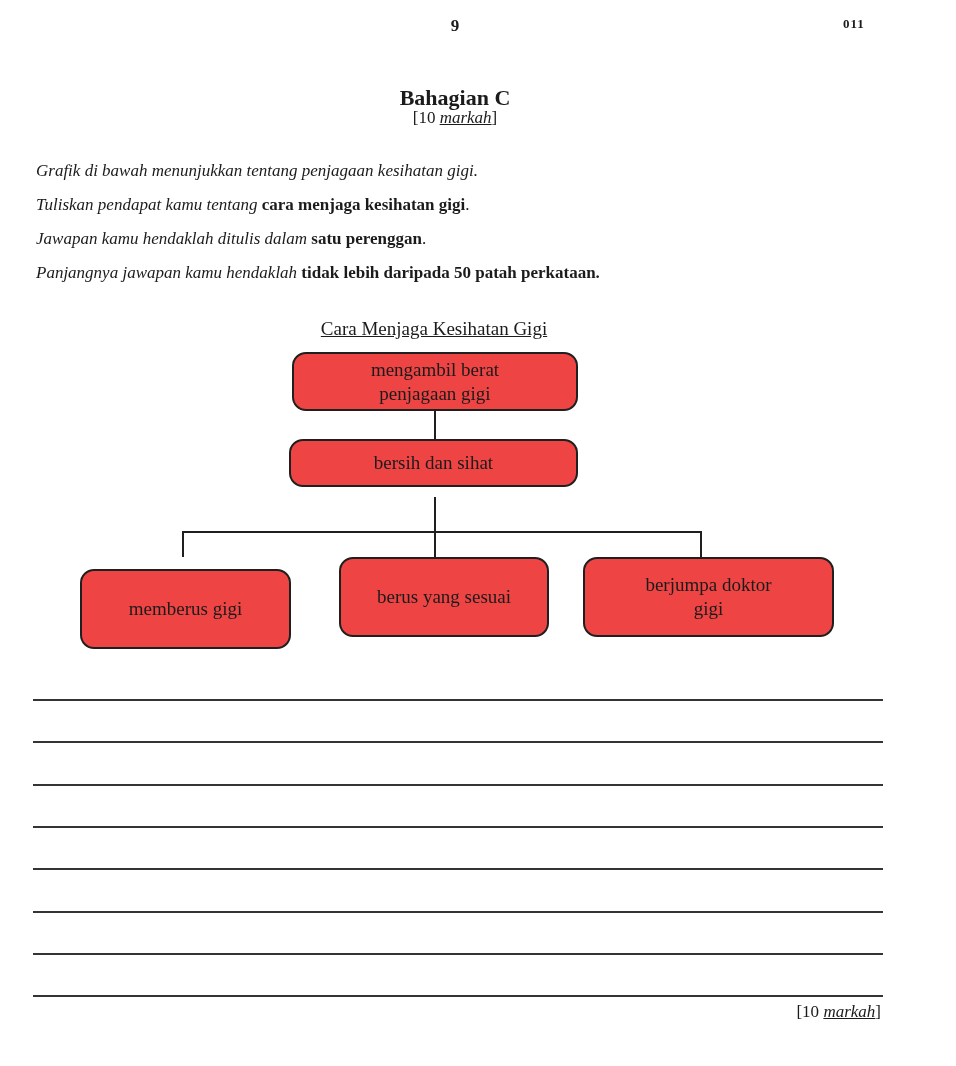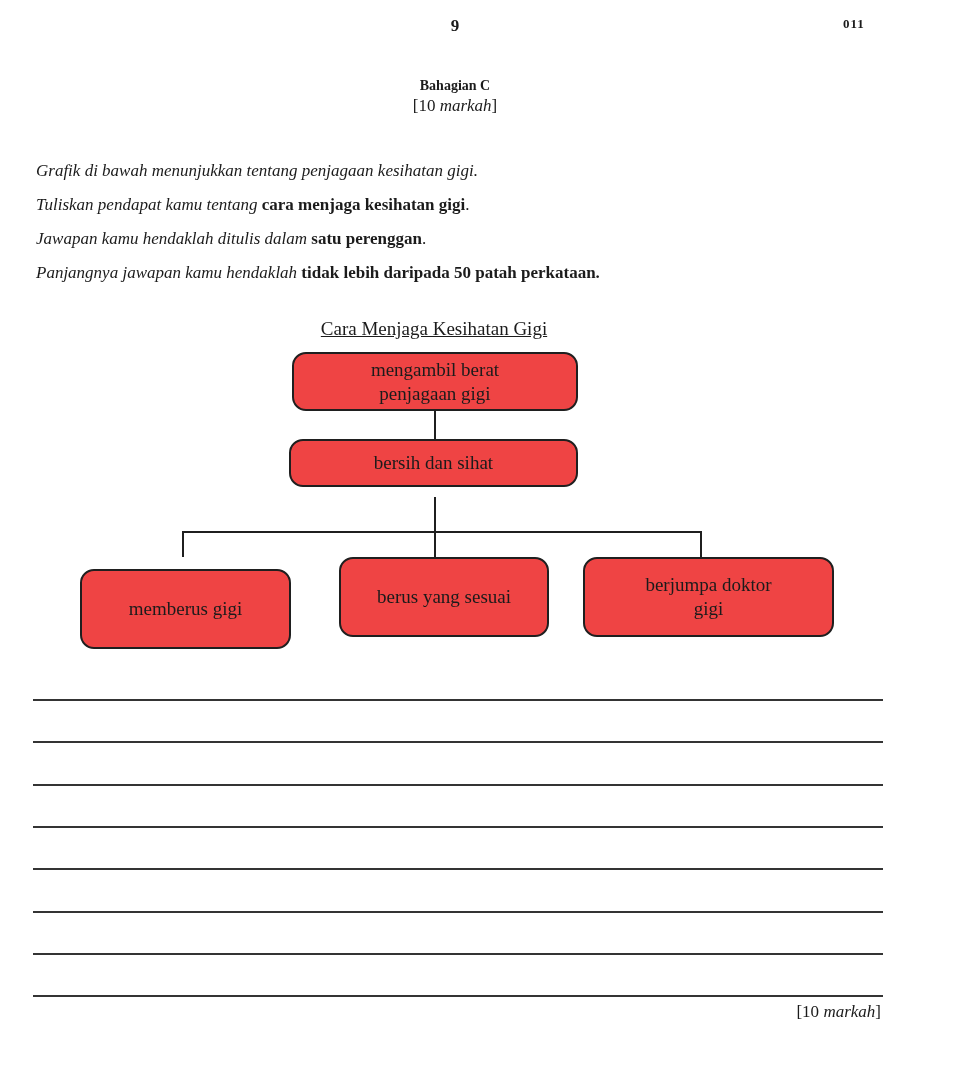--- a/index.html
+++ b/index.html
@@ -15,23 +15,23 @@
   .abs { position:absolute; }
 
   
   .pg-num { left:0; top:16px; width:910px; text-align:center;
             font-weight:bold; font-size:17px; }
   .paper-code { left:843px; top:16px; font-weight:bold; font-size:13px;
                 letter-spacing:1px; }
 
   
   .section-head { left:0; top:76px; width:910px; text-align:center; line-height:20px; }
-  .section-title { font-weight:bold; font-size:14px; }
+  .section-title { font-weight:bold; font-size:22px;margin-top:12px; }
   .section-marks { font-size:17px; }
-  .it { font-style:italic; }
+  .it { font-style:italic;text-decoration:underline; }
 
   
   .instructions { left:36px; top:148px; width:820px; font-size:17px;margin-top:13px; }
   .instr-line { margin-bottom:14px; line-height:20px; }
   .instr-line .italic-part { font-style:italic; }
   .instr-line .bold-part { font-weight:bold; }
 
   
   .fc-title { left:0; top:318px; width:868px; text-align:center;
               font-size:19px; text-decoration:underline; }

